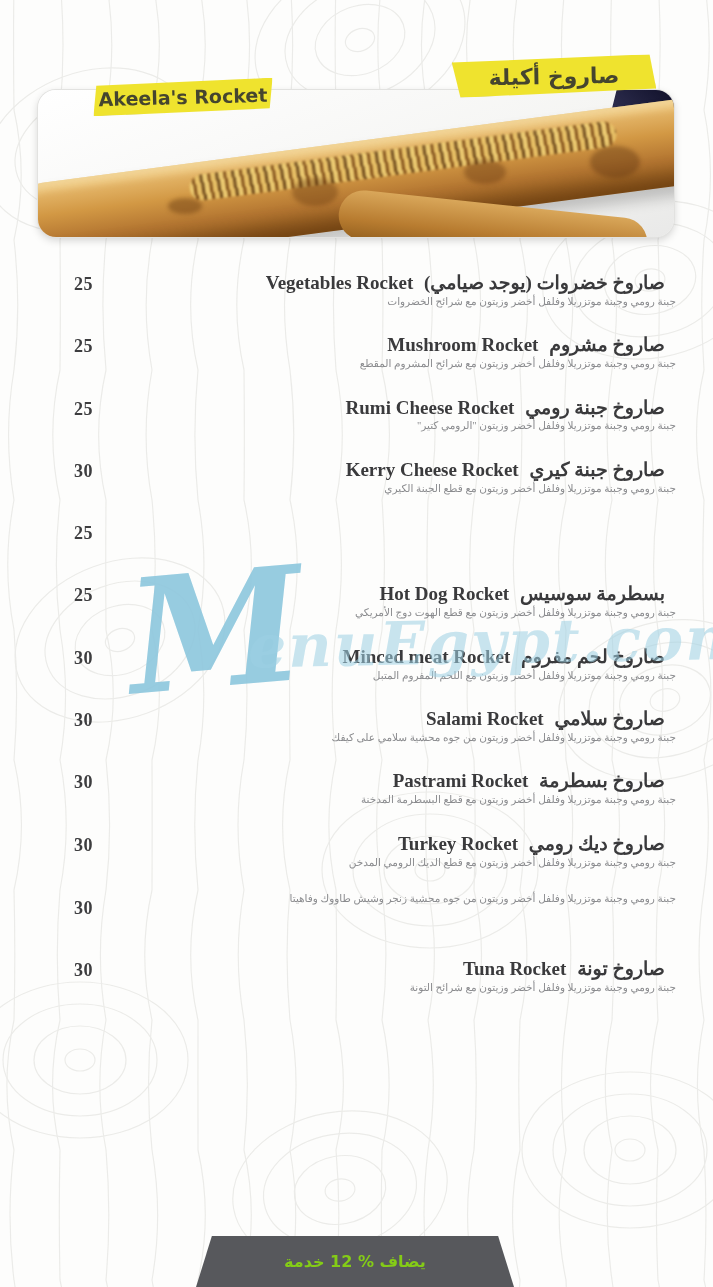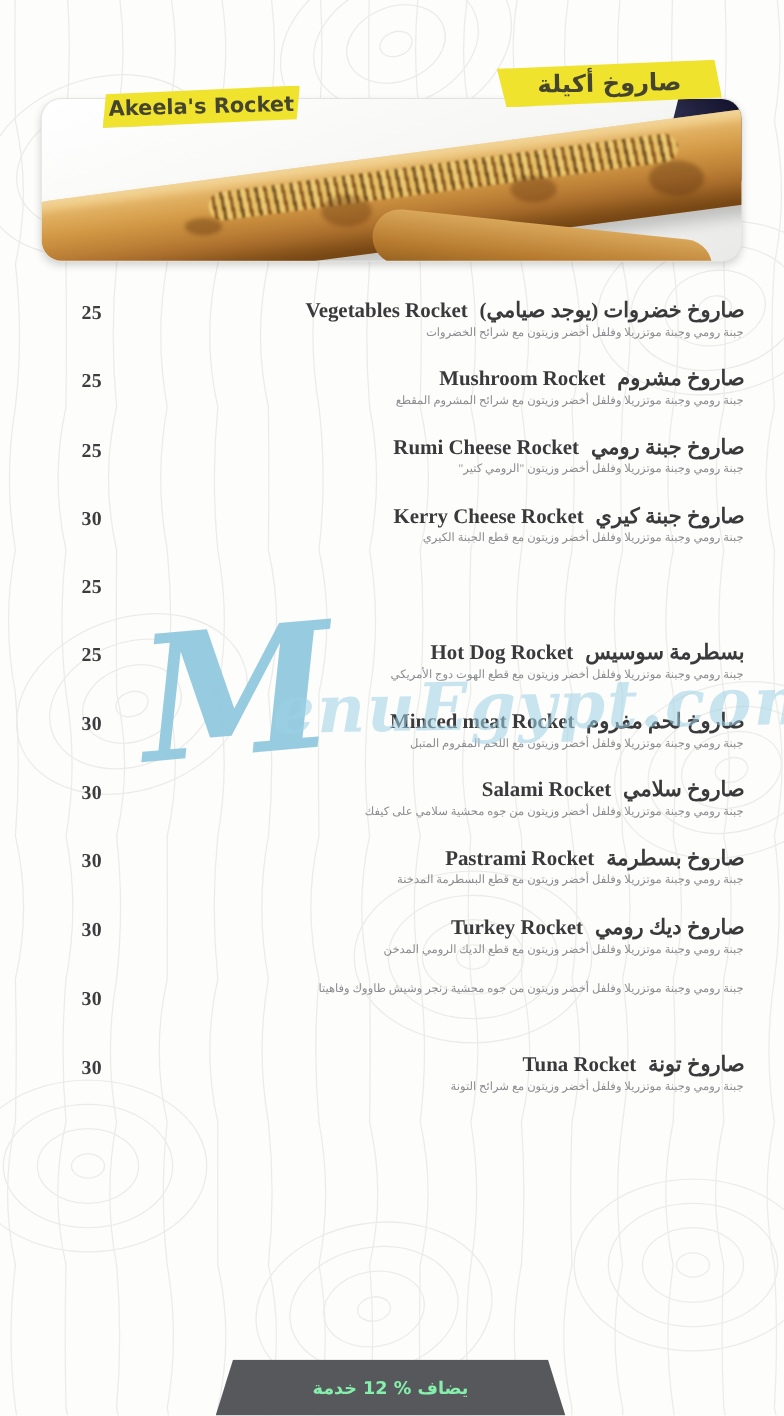--- a/index.html
+++ b/index.html
@@ -55,21 +55,21 @@
   .bread-second{position:absolute;left:300px;top:114px;width:310px;height:50px;transform:rotate(6deg);
     border-radius:26px;background:linear-gradient(180deg,#d9a75a 0%,#b87c30 60%,#95611f 100%);}
 
   
   .menu-list{position:absolute;left:0;top:268px;width:713px;z-index:3;font-family:Liberation Serif, serif;}
   .row{position:relative;height:62.3px;}
   .row .price{
     position:absolute;left:74px;top:6px;font-size:18px;font-weight:700;color:#3d3d3f;letter-spacing:.5px;
   }
   .row .title{
-    direction:rtl;text-align:right;padding-right:36px;padding-top:4px;
+    direction:rtl;text-align:right;padding-right:48px;padding-top:4px;
     font-size:19px;font-weight:700;color:#3a3a3c;line-height:1.15;
   }
   .row .title .en{margin-right:6px;}
   .row .desc{
     direction:rtl;text-align:right;padding-right:37px;margin-top:1px;
     font-size:10.5px;color:#8a8b8e;padding-left:20px;
   }
 
   
   .watermark{position:absolute;left:0;top:0;z-index:4;pointer-events:none;}
@@ -83,21 +83,21 @@
     font-family:"DejaVu Serif","Liberation Serif",serif;font-style:italic;font-weight:700;
     color:#9ed1e4;opacity:.55;letter-spacing:2px;transform:rotate(-1deg);
   }
 
   
   .service-banner{
     position:absolute;left:196px;bottom:0;width:318px;height:51px;z-index:5;
     background:#57585c;display:flex;align-items:center;justify-content:center;
     clip-path:polygon(5% 0,95% 0,100% 100%,0 100%);
   }
-  .service-banner span{color:#86efac;font-weight:700;font-size:16px;letter-spacing:.5px;}
+  .service-banner span{color:#84cc16;font-weight:700;font-size:16px;letter-spacing:.5px;}
 </style>
 </head>
 <body>
 
 <div class="page">
 
   <svg class="texture" width="713" height="1287" viewBox="0 0 713 1287">
       <path d="M 14 -20 q -0.9 65 0 130 q 14.4 65 0 130 q 7.5 65 0 130 q -10.9 65 0 130 q -12.5 65 0 130 q 5.2 65 0 130 q 14.9 65 0 130 q 1.6 65 0 130 q -14.2 65 0 130 q -8.0 65 0 130 q 10.5 65 0 130"></path>
       <path d="M 60 -20 q 6.0 65 0 130 q 14.8 65 0 130 q 0.7 65 0 130 q -14.4 65 0 130 q -7.3 65 0 130 q 11.1 65 0 130 q 12.4 65 0 130 q -5.4 65 0 130 q -14.9 65 0 130 q -1.4 65 0 130 q 14.2 65 0 130"></path>
       <path d="M 106 -20 q 11.6 65 0 130 q 11.9 65 0 130 q -6.2 65 0 130 q -14.7 65 0 130 q -0.5 65 0 130 q 14.5 65 0 130 q 7.2 65 0 130 q -11.2 65 0 130 q -12.3 65 0 130 q 5.6 65 0 130 q 14.8 65 0 130"></path>

